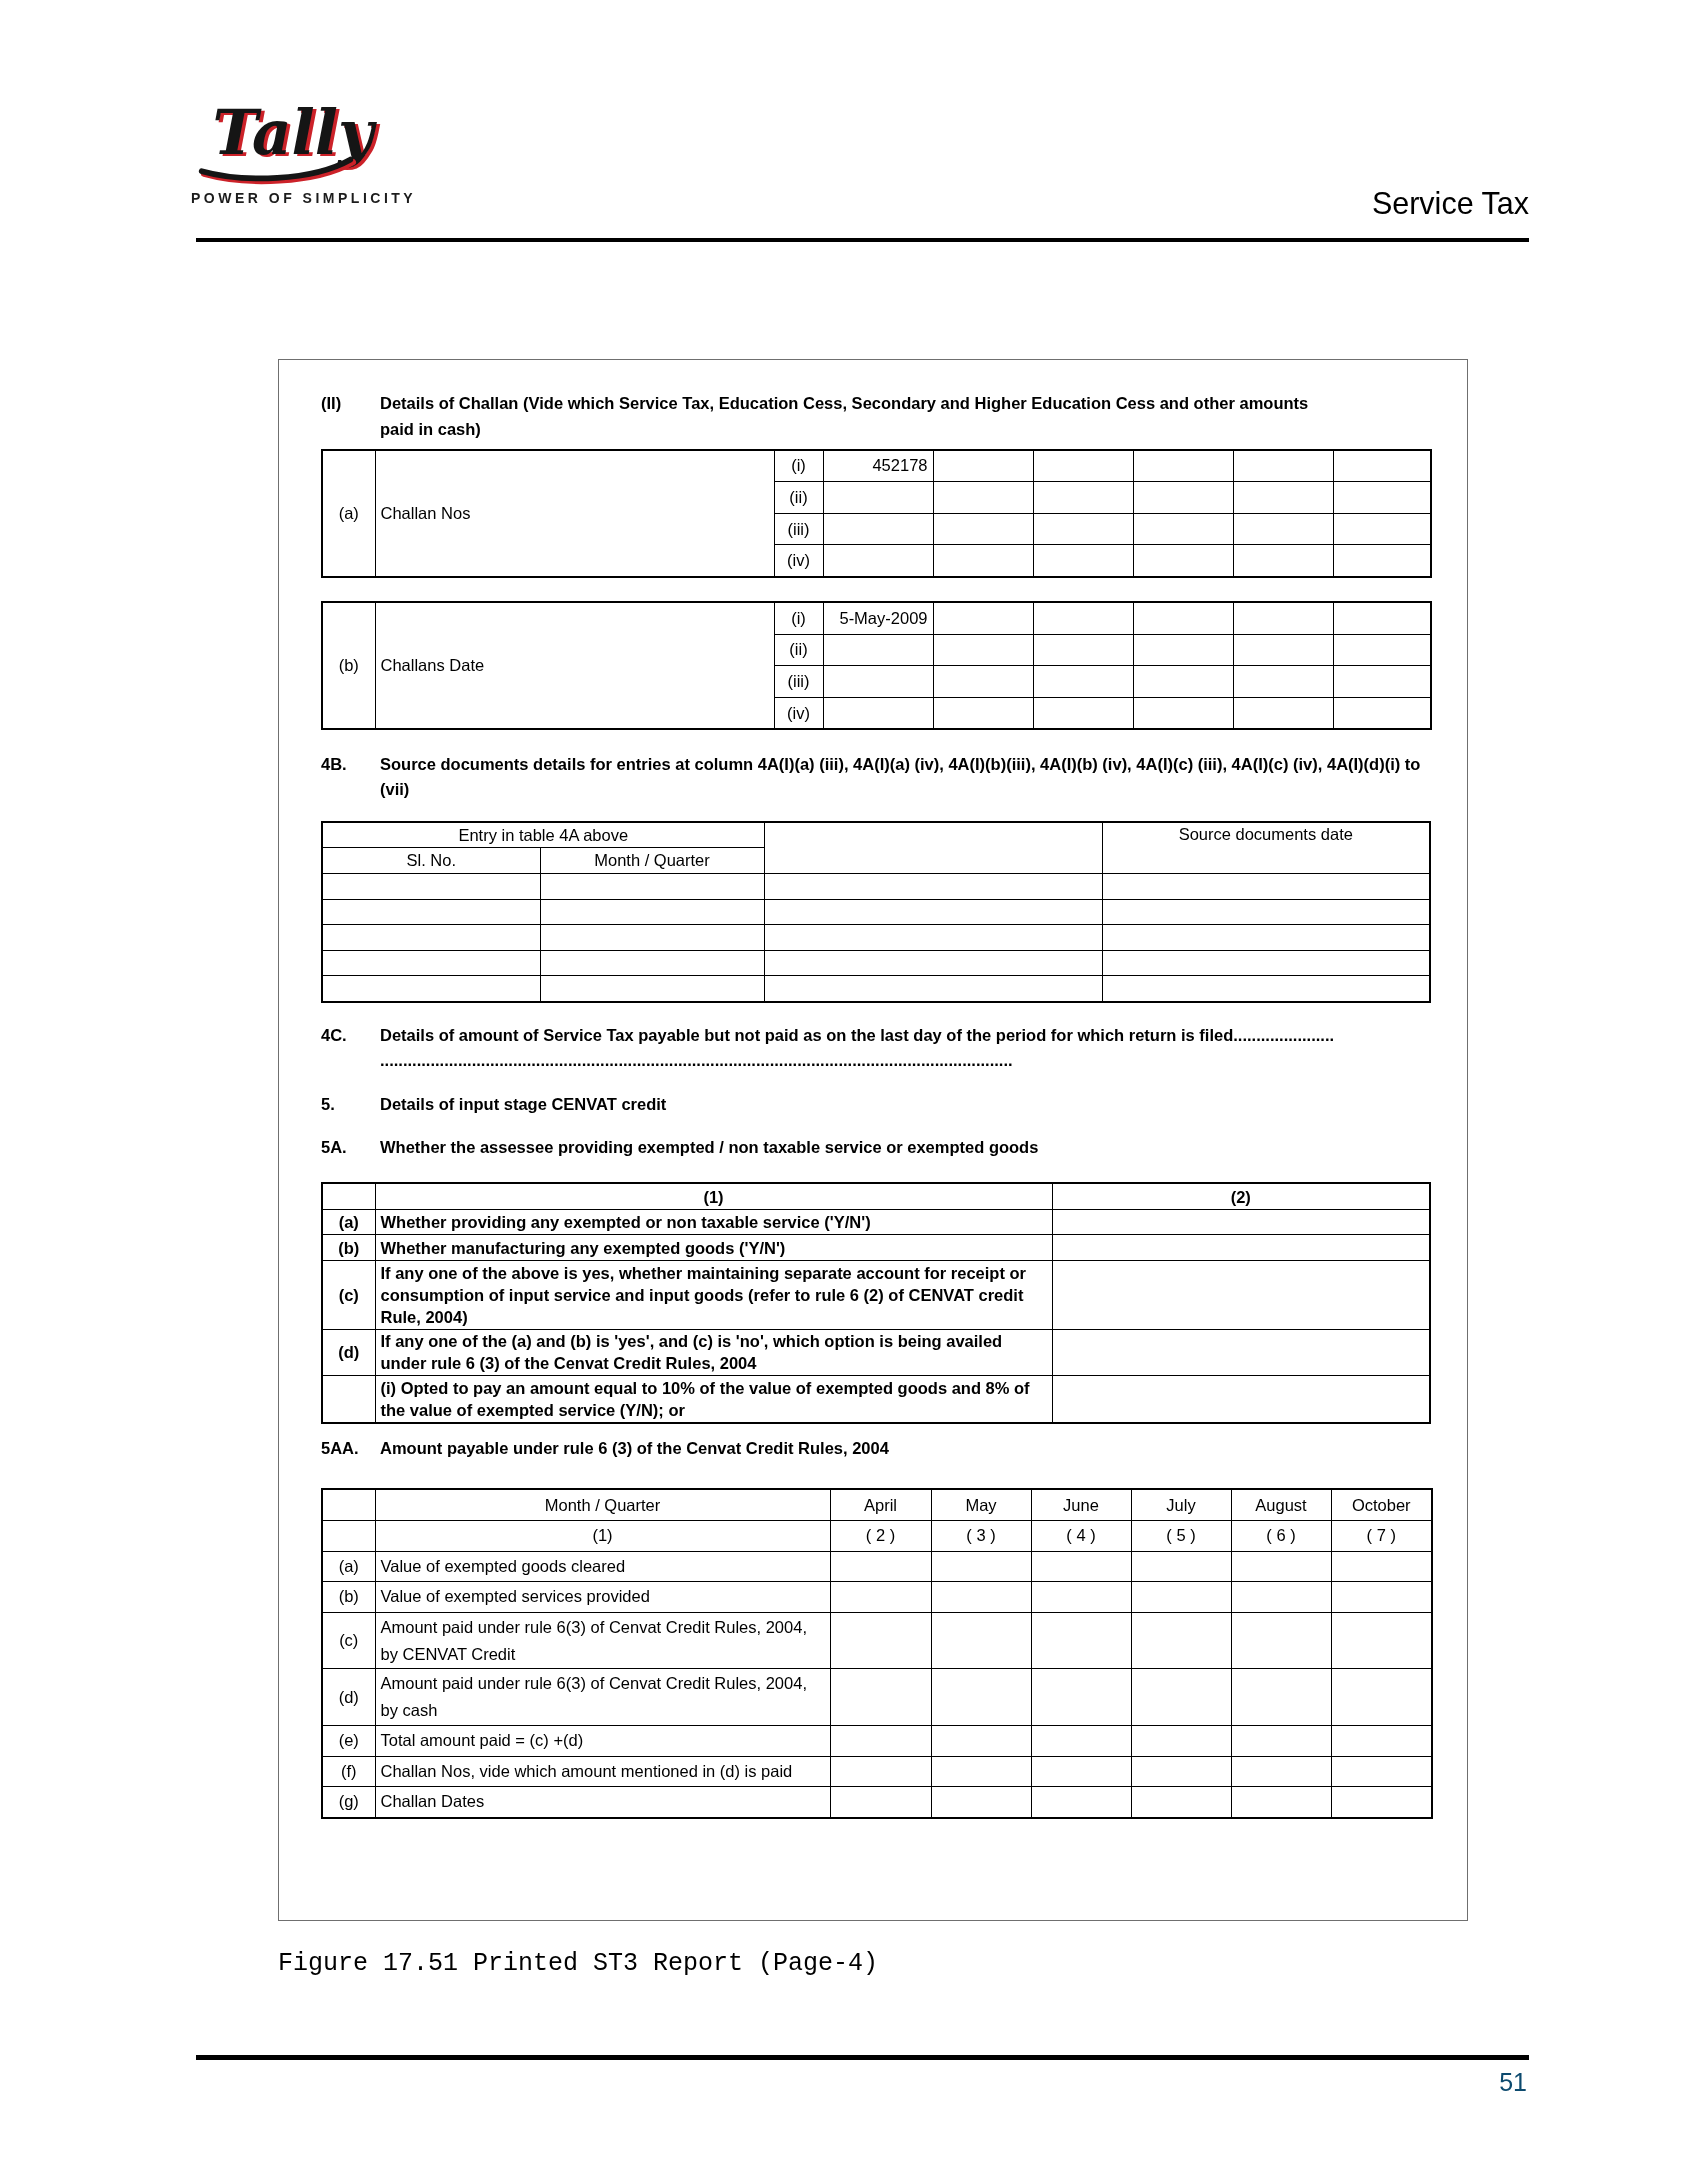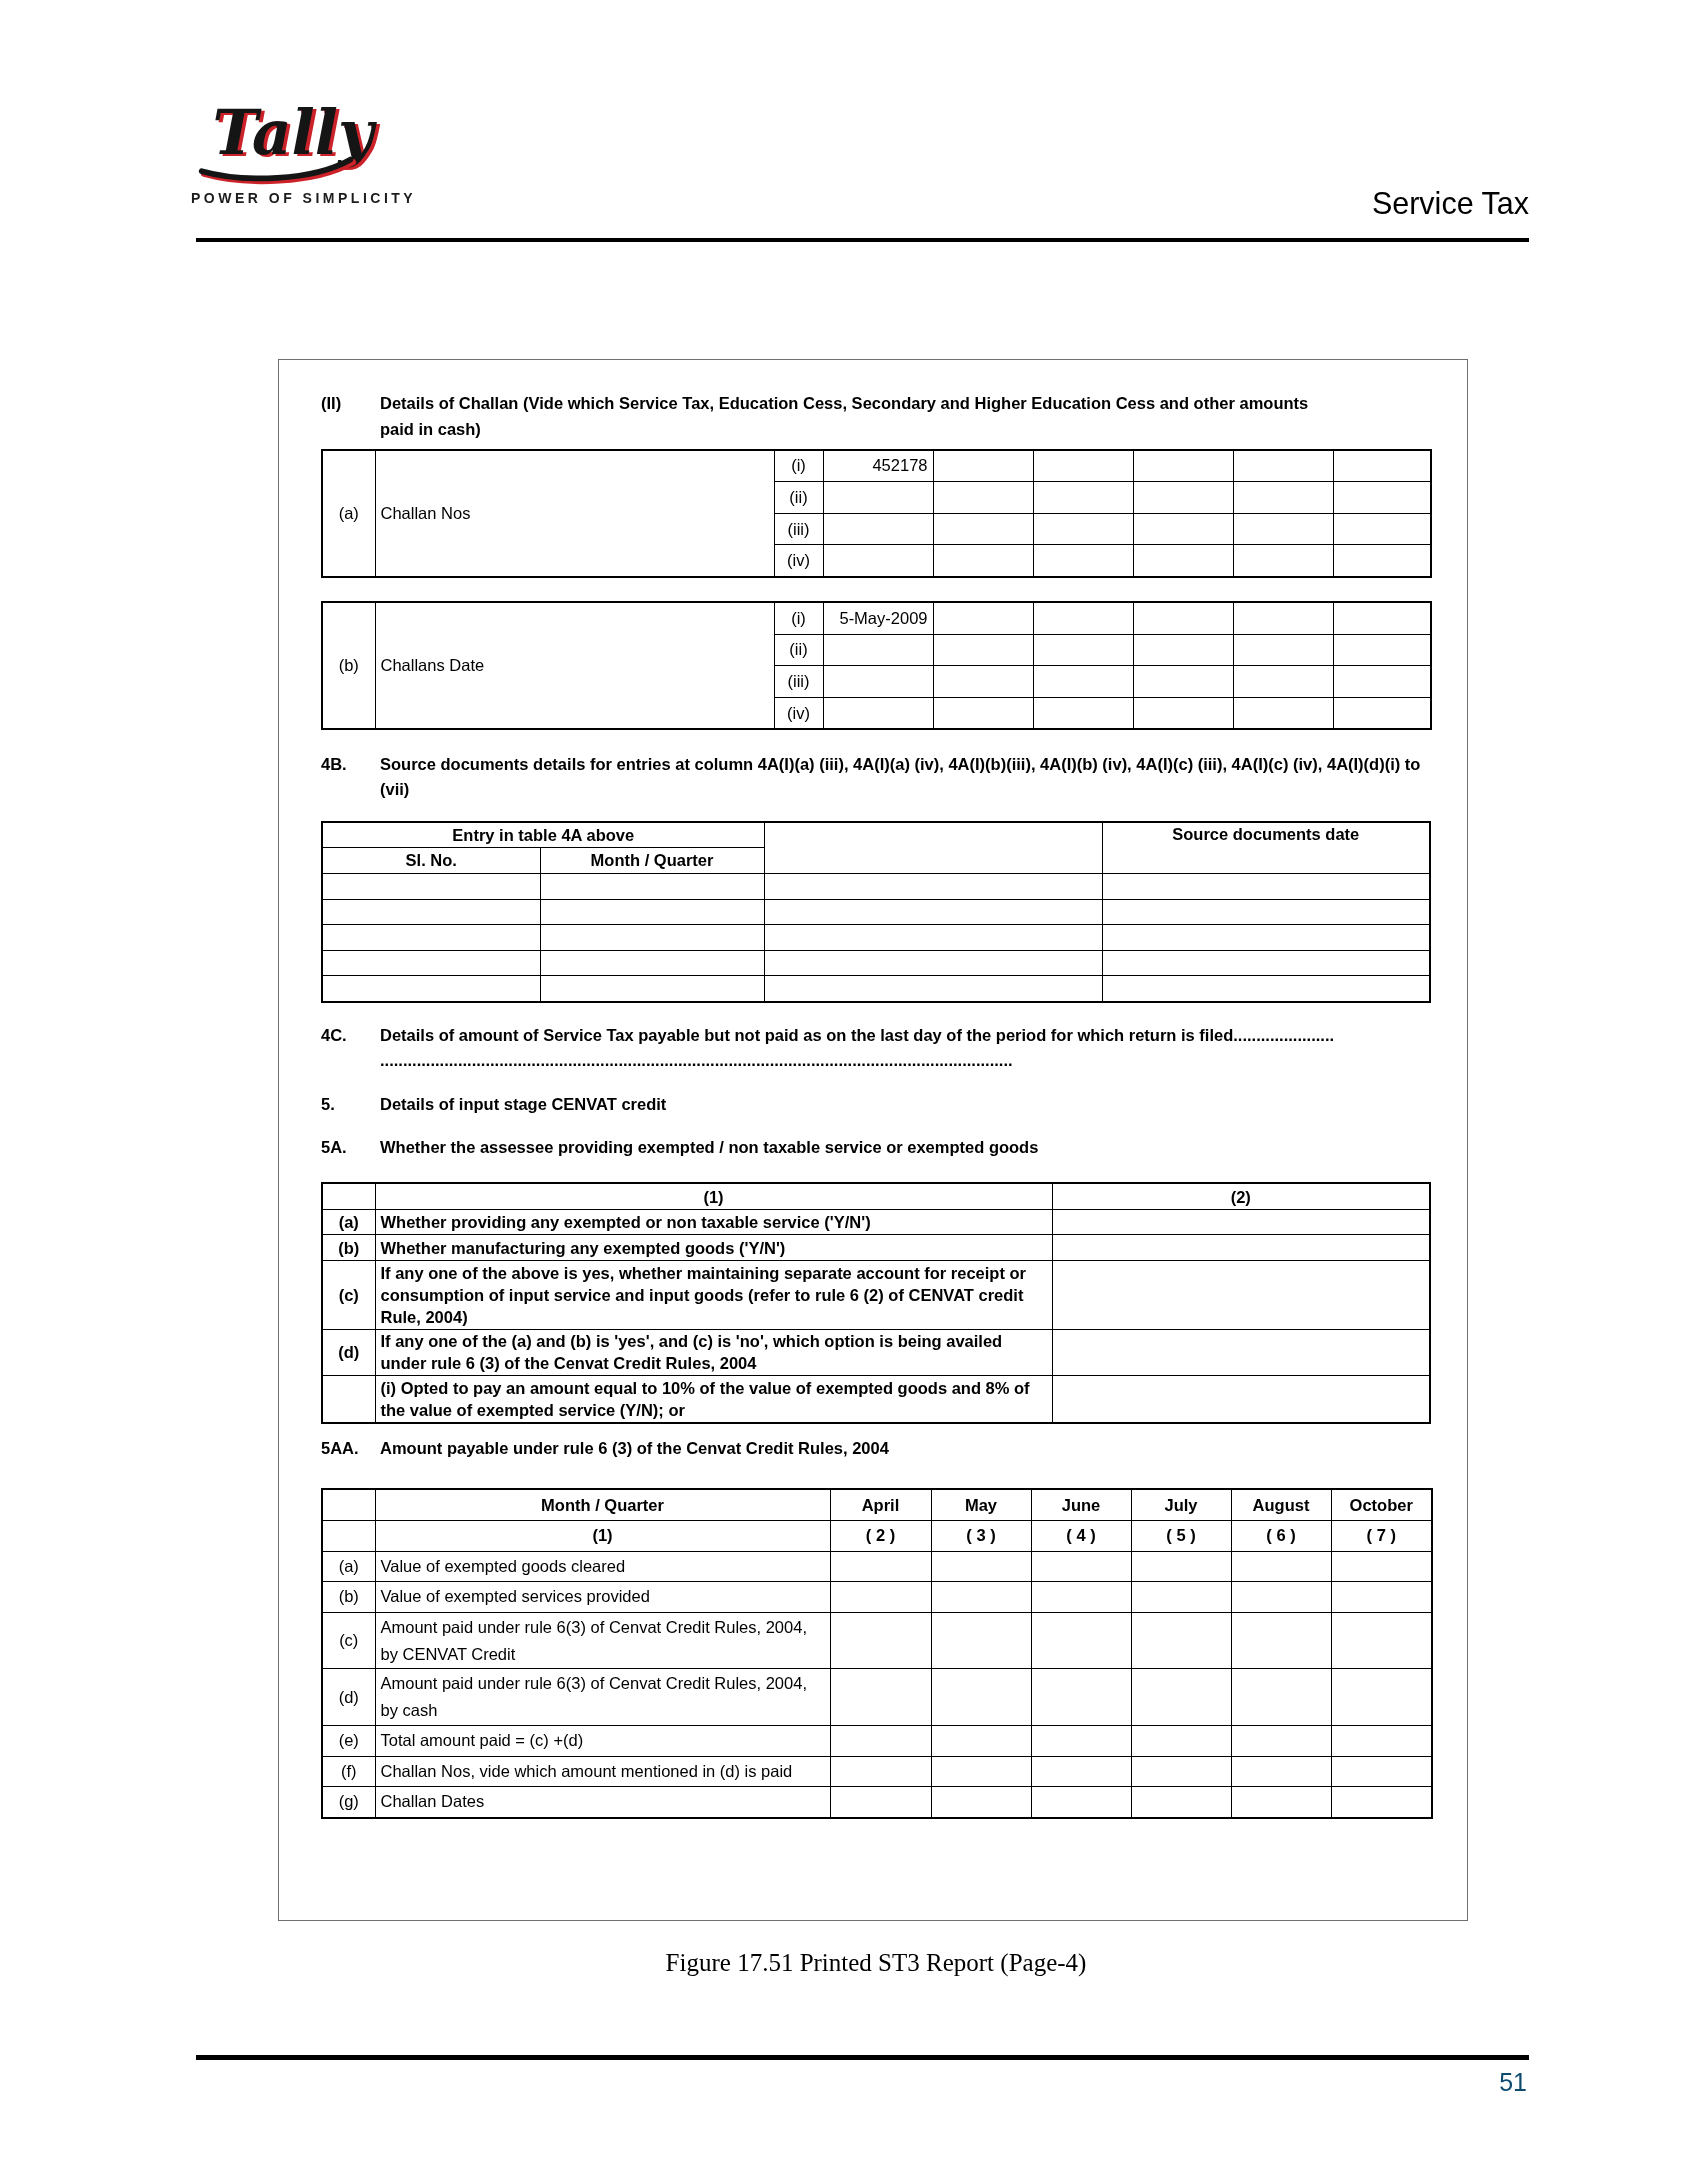--- a/index.html
+++ b/index.html
@@ -31,36 +31,36 @@
   .nowrap{white-space:nowrap;overflow:visible}
 
   .mt8{margin-top:6.6px}.mt22{margin-top:18px}.mt24{margin-top:20px}.mt26{margin-top:21.4px}
   .mt28{margin-top:23px}.mt33{margin-top:27px}.mt34{margin-top:12px}
 
   
   table.tbl{border-collapse:collapse;table-layout:fixed;width:1108px;border:2.5px solid #000;
             font-size:16.5px;color:#000}
   table.tbl td{border:0.8px solid #000;border-top-width:1.6px;border-bottom-width:1.6px;
                padding:0.8px 5px;overflow:hidden;vertical-align:middle}
-  .hc{font-weight:bold;text-align:center}
+  .hc{font-weight:normal;text-align:center}
   .lc{text-align:center;vertical-align:top}
   .dc{vertical-align:top;padding-top:3.3px}
   .rc{text-align:center}
   .vc{text-align:right;padding-right:3.3px}
 
   .challan td{height:29px}
   .t4b td{height:23px}
   .t4b .top{vertical-align:top;padding-top:2.5px}
   .t5a td{height:23px;font-weight:bold;line-height:22px;padding:1.6px 6.6px;vertical-align:top}
   .t5a .hc{vertical-align:middle;padding:0.8px 5px}
   .t5aa td{height:28px;line-height:27px;padding:0.8px 6.6px;vertical-align:top}
   .t5aa .hc{vertical-align:middle}
 
   
-  .caption{margin-top:28px;text-align:center;font-family:Liberation Serif, serif;
+  .caption{margin-top:28px;font-family:Liberation Mono, monospace;
            font-size:25px;color:#000}
   .footer-rule{position:absolute;left:196px;top:2055px;width:1333px;height:5px;background:#000}
   .page-number{position:absolute;top:2068px;left:0;width:1527px;text-align:right;font-size:25px;color:#0c4a6e}
 </style>
 </head>
 <body>
 
 <div>
 
   <div class="logo">

